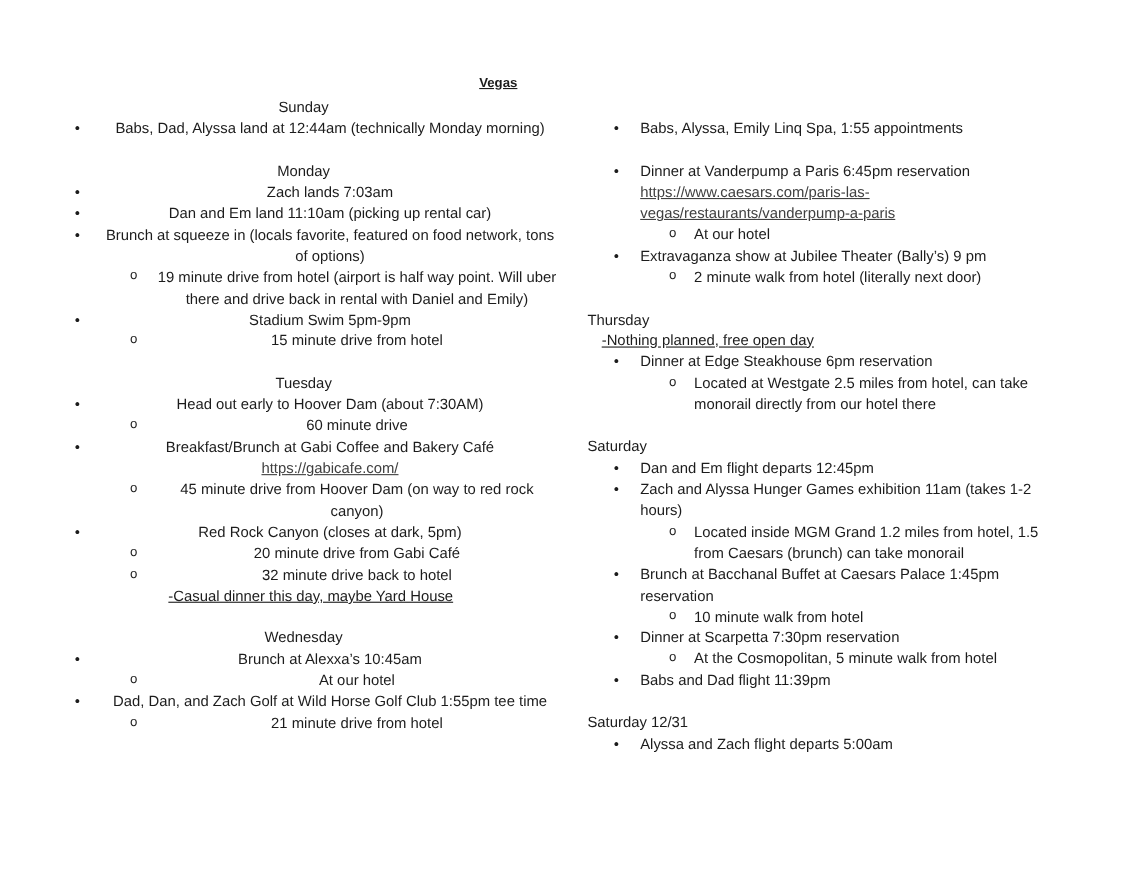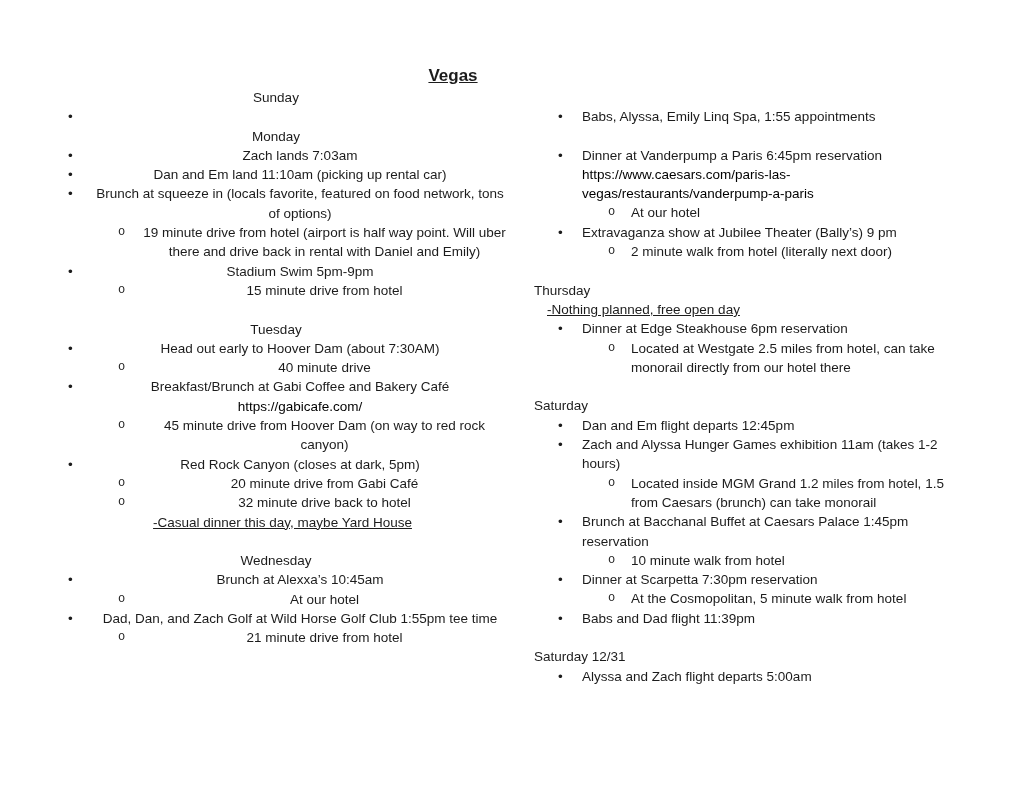--- a/index.html
+++ b/index.html
@@ -10,61 +10,63 @@
     font-size:13.5px;
     line-height:19.3px;
     color:#1c1c1c;
     position:relative;
     overflow:hidden;
   }
   .page{position:absolute;inset:0;background:#ffffff;}
   .title{
     position:absolute;top:66px;left:0;width:906px;
     text-align:center;font-weight:bold;text-decoration:underline;
-    font-size:17px;
+    font-size:12px;
   }
   .col{position:absolute;}
   .col-left{left:44px;top:88px;width:464px;text-align:center;}
   .col-right{left:534px;top:107px;width:440px;}
   .section{margin-top:19.3px;}
   .col .section:first-child{margin-top:0;}
   .heading{}
   .item{position:relative;}
   .item.l1{padding-left:48px;}
   .item.l2{padding-left:97px;}
   .item.dash{padding-left:13px;text-decoration:underline;}
   .item.gap{margin-top:19.3px;}
   .marker{position:absolute;top:0;}
   .l1 > .marker{left:24px;}
   .l2 > .marker{
     left:74px;
     font-family:"Liberation Mono","DejaVu Sans Mono",monospace;
     font-size:12px;
   }
   a.doclink{
-    color:#000000;
+    color:#404040;
+    text-decoration:underline;
     overflow-wrap:anywhere;
     word-break:break-word;
     cursor:pointer;
     margin-top:16px;
   }
 </style>
 </head>
 <body>
 
 <div class="page">
 
   <div class="title">Vegas</div>
 
   <div class="col col-left">
 
     <div class="section">
       <div class="heading">Sunday</div>
       <div class="item l1">
         <span class="marker">•</span>
+        <span>Babs, Dad, Alyssa land at 12:44am (technically Monday morning)</span>
       </div>
     </div>
 
     <div class="section">
       <div class="heading">Monday</div>
       <div class="item l1">
         <span class="marker">•</span>
         <span>Zach lands 7:03am</span>
       </div>
       <div class="item l1">
@@ -90,21 +92,21 @@
     </div>
 
     <div class="section">
       <div class="heading">Tuesday</div>
       <div class="item l1">
         <span class="marker">•</span>
         <span>Head out early to Hoover Dam (about 7:30AM)</span>
       </div>
       <div class="item l2">
         <span class="marker">o</span>
-        <span>40 minute drive</span>
+        <span>60 minute drive</span>
       </div>
       <div class="item l1">
         <span class="marker">•</span>
         <span>Breakfast/Brunch at Gabi Coffee and Bakery Café</span>
         <a class="doclink">https://gabicafe.com/</a>
       </div>
       <div class="item l2">
         <span class="marker">o</span>
         <span>45 minute drive from Hoover Dam (on way to red rock canyon)</span>
       </div>

